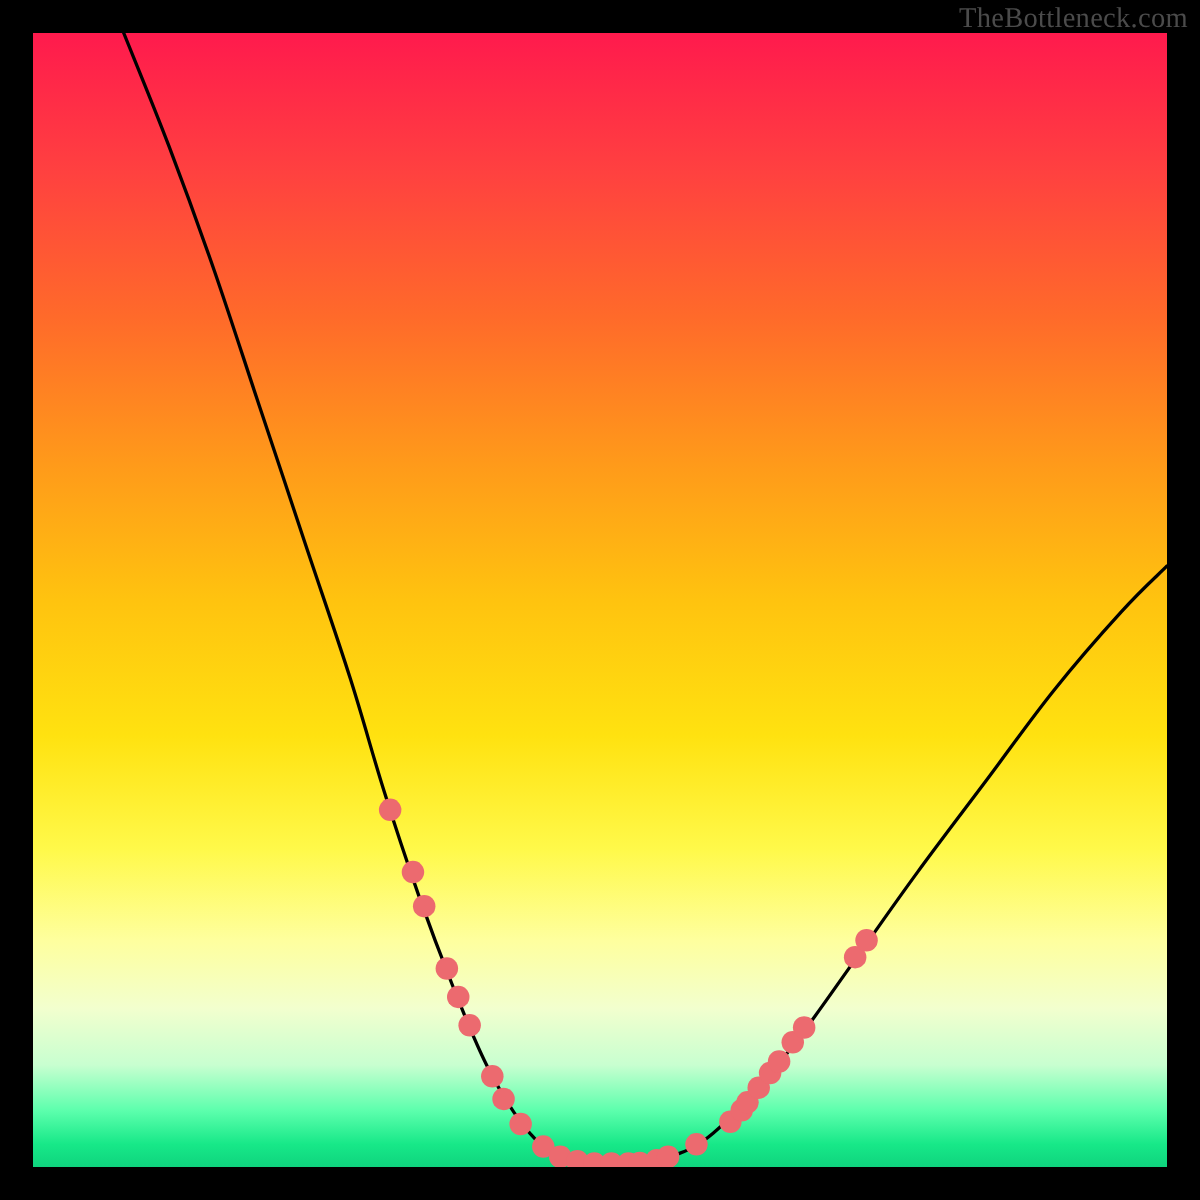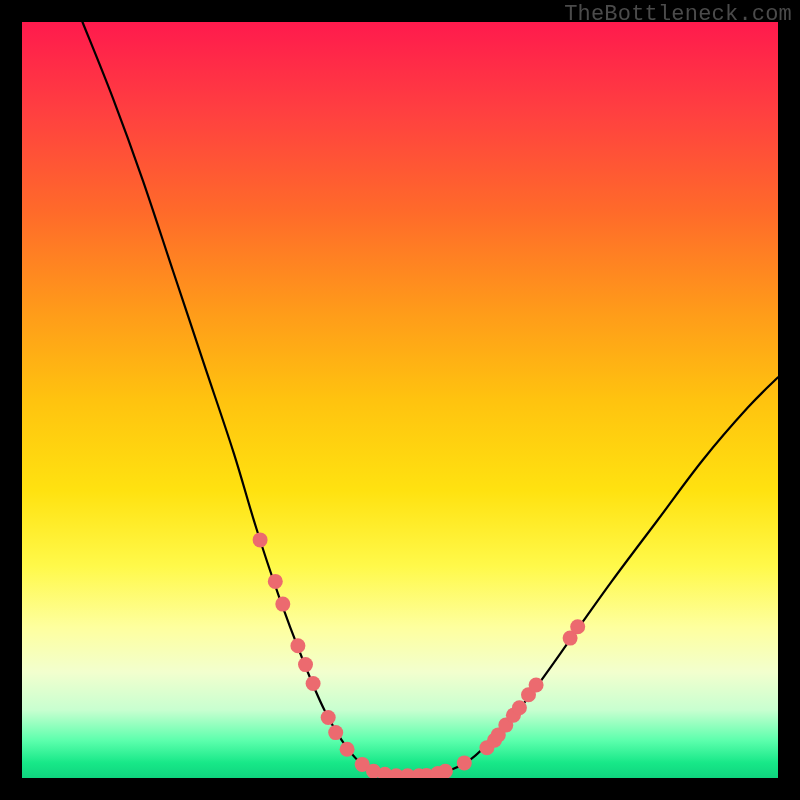--- a/index.html
+++ b/index.html
@@ -31,25 +31,25 @@
       #5dffad 95%,
       #17e888 98%,
       #0fd47e 100%
     );
   }
   .watermark {
     position: absolute;
     top: 2px;
     right: 8px;
     color: #4b4b4b;
-    font-size: 22px;
+    font-size: 19px;
     font-weight: 500;
     letter-spacing: 0.2px;
     z-index: 10;
-    font-family: Liberation Mono, monospace;
+    font-family: Liberation Serif, serif;
   }
   svg.plot {
     position: absolute;
     left: 0;
     top: 0;
     width: 756px;
     height: 756px;
   }
 </style>
 </head>

